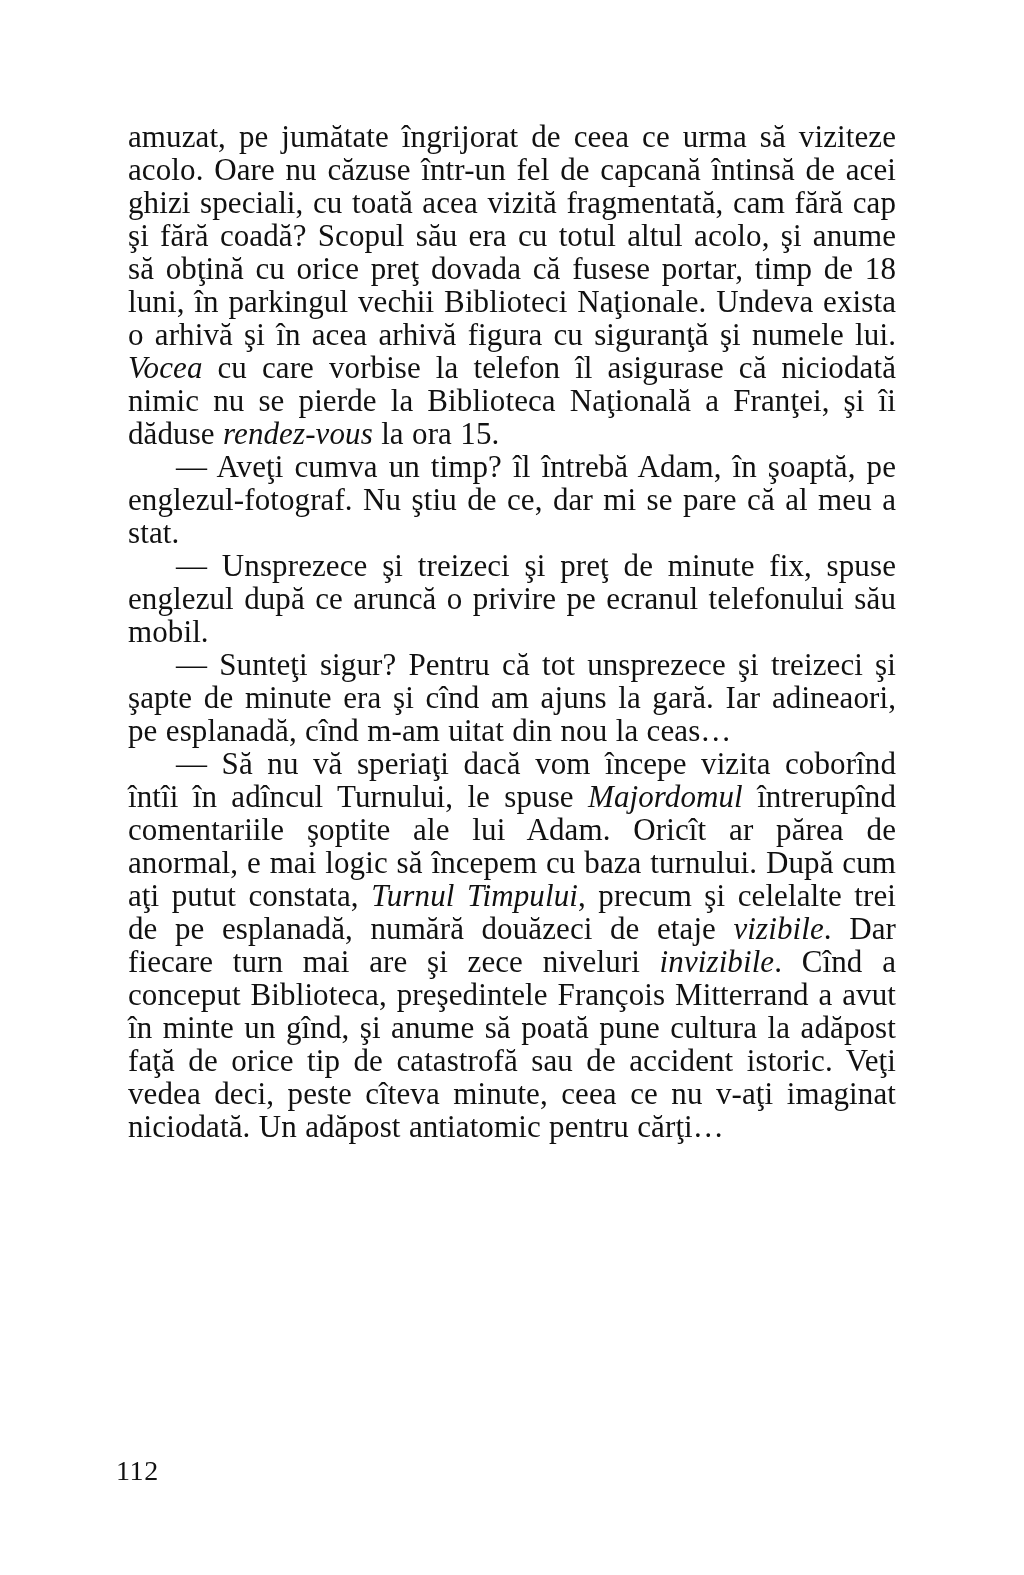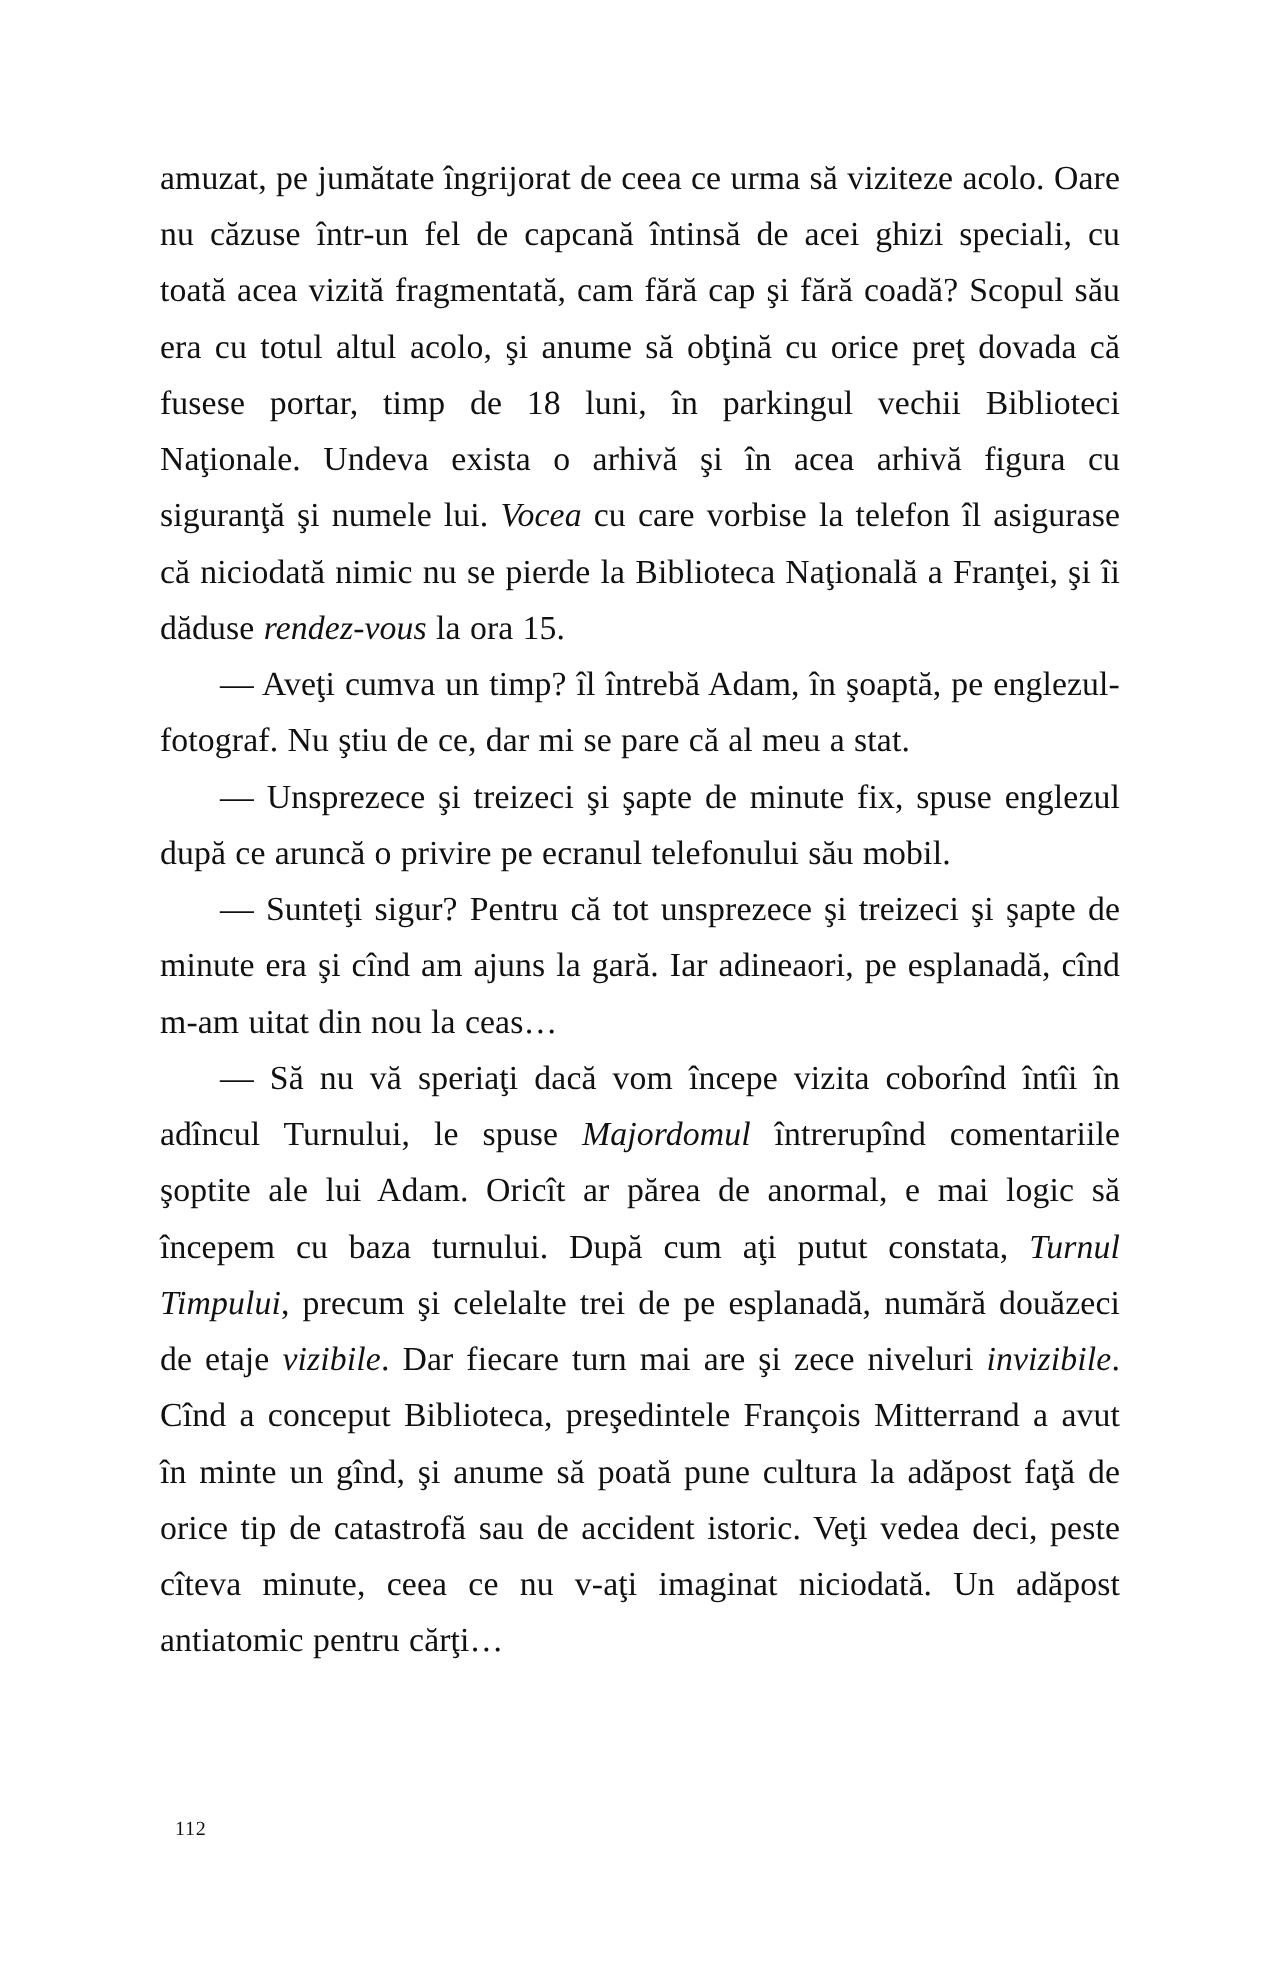--- a/index.html
+++ b/index.html
@@ -24,48 +24,48 @@
     background: #ffffff;
   }
   .text-block {
     position: absolute;
     left: 128px;
     top: 120px;
     width: 768px;
   }
   p.para {
     margin: 0;
-    font-size: 27px;
-    line-height: 45px;
+    font-size: 31px;
+    line-height: 33px;
     text-align: justify;
     text-justify: inter-word;
     letter-spacing: 0.1px;
     word-spacing: 0.5px;
   }
   p.para.indent {
     text-indent: 48px;
   }
   .it {
     font-style: italic;
   }
   .folio {
     position: absolute;
-    left: 140px;
+    left: 116px;
     top: 1455px;
-    font-size: 16px;
+    font-size: 28px;
     letter-spacing: 0.6px;
     color: #111111;
     font-variant: small-caps;
   }
 </style>
 </head>
 <body>
 
 <div class="page">
   <div class="text-block">
       <p class="para"><span>amuzat, pe jumătate îngrijorat de ceea ce urma să viziteze acolo. Oare nu căzuse într-un fel de capcană întinsă de acei ghizi speciali, cu toată acea vizită fragmentată, cam fără cap şi fără coadă? Scopul său era cu totul altul acolo, şi anume să obţină cu orice preţ dovada că fusese portar, timp de 18 luni, în parkingul vechii Biblioteci Naţionale. Undeva exista o arhivă şi în acea arhivă figura cu siguranţă şi numele lui. </span><span class="it">Vocea</span><span> cu care vorbise la telefon îl asigurase că niciodată nimic nu se pierde la Biblioteca Naţională a Franţei, şi îi dăduse </span><span class="it">rendez-vous</span><span> la ora 15.</span></p>
       <p class="para indent"><span>— Aveţi cumva un timp? îl întrebă Adam, în şoaptă, pe englezul-fotograf. Nu ştiu de ce, dar mi se pare că al meu a stat.</span></p>
-      <p class="para indent"><span>— Unsprezece şi treizeci şi şapte de minute fix, spuse englezul după ce aruncă o privire pe ecranul telefonului său mobil.</span></p>
+      <p class="para indent"><span>— Unsprezece şi treizeci şi preţ de minute fix, spuse englezul după ce aruncă o privire pe ecranul telefonului său mobil.</span></p>
       <p class="para indent"><span>— Sunteţi sigur? Pentru că tot unsprezece şi treizeci şi şapte de minute era şi cînd am ajuns la gară. Iar adineaori, pe esplanadă, cînd m-am uitat din nou la ceas…</span></p>
       <p class="para indent"><span>— Să nu vă speriaţi dacă vom începe vizita coborînd întîi în adîncul Turnului, le spuse </span><span class="it">Majordomul</span><span> întrerupînd comentariile şoptite ale lui Adam. Oricît ar părea de anormal, e mai logic să începem cu baza turnului. După cum aţi putut constata, </span><span class="it">Turnul Timpului</span><span>, precum şi celelalte trei de pe esplanadă, numără douăzeci de etaje </span><span class="it">vizibile</span><span>. Dar fiecare turn mai are şi zece niveluri </span><span class="it">invizibile</span><span>. Cînd a conceput Biblioteca, preşedintele François Mitterrand a avut în minte un gînd, şi anume să poată pune cultura la adăpost faţă de orice tip de catastrofă sau de accident istoric. Veţi vedea deci, peste cîteva minute, ceea ce nu v-aţi imaginat niciodată. Un adăpost antiatomic pentru cărţi…</span></p>
     </div>
   <div class="folio">112</div>
 </div>
 
 </body></html>

